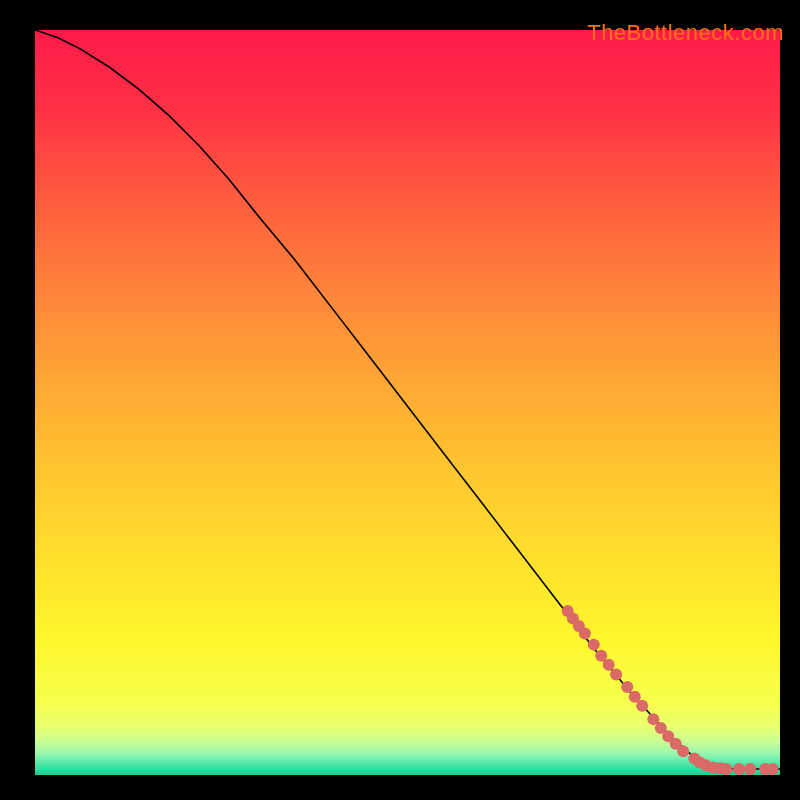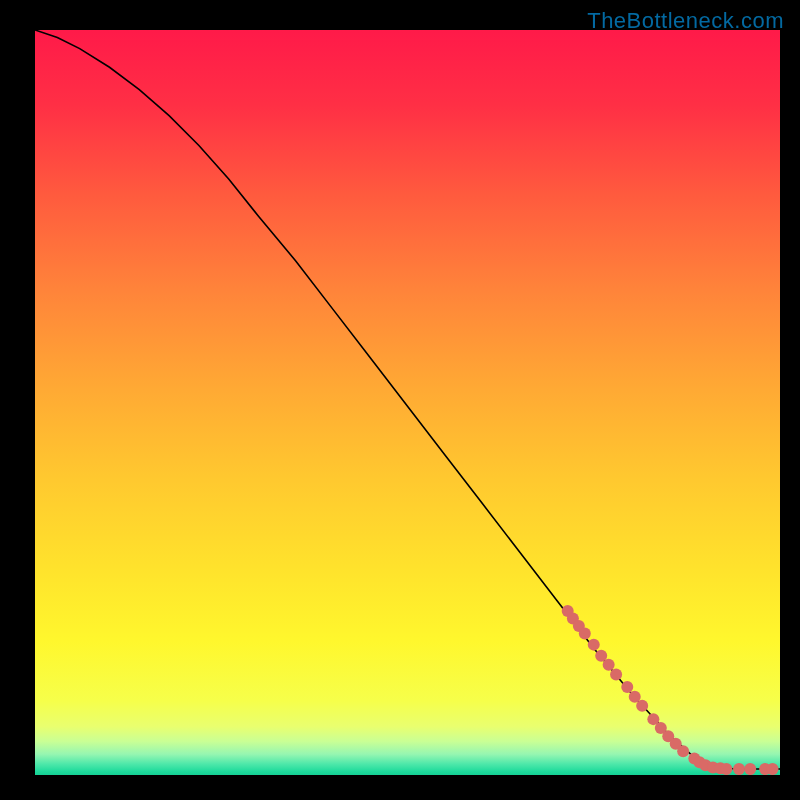--- a/index.html
+++ b/index.html
@@ -11,23 +11,23 @@
     font-family: Arial, Helvetica, sans-serif;
   }
   .frame {
     position: absolute;
     left: 0; top: 0;
     width: 800px; height: 800px;
     background: #000;
   }
   .watermark {
     position: absolute;
-    top: 8px;
+    top: 20px;
     right: 16px;
-    color: #0369a1;
+    color: #f97316;
     font-size: 22px;
     font-weight: 400;
     letter-spacing: 0.5px;
     z-index: 10;
   }
   .plot {
     position: absolute;
     left: 35px;
     top: 30px;
     width: 745px;

